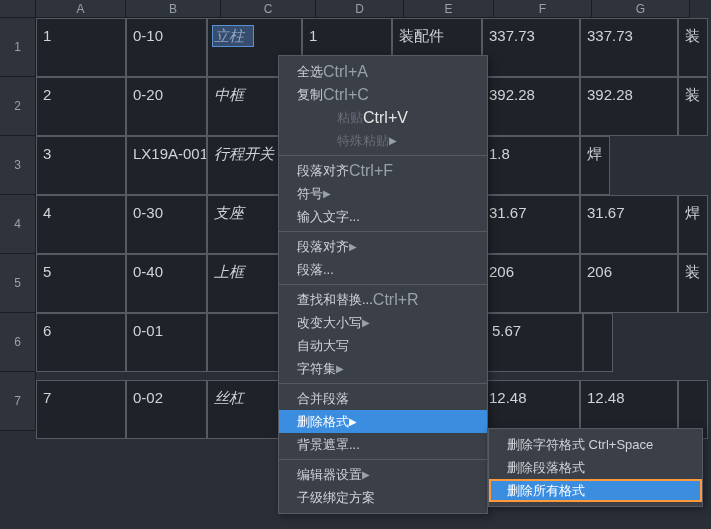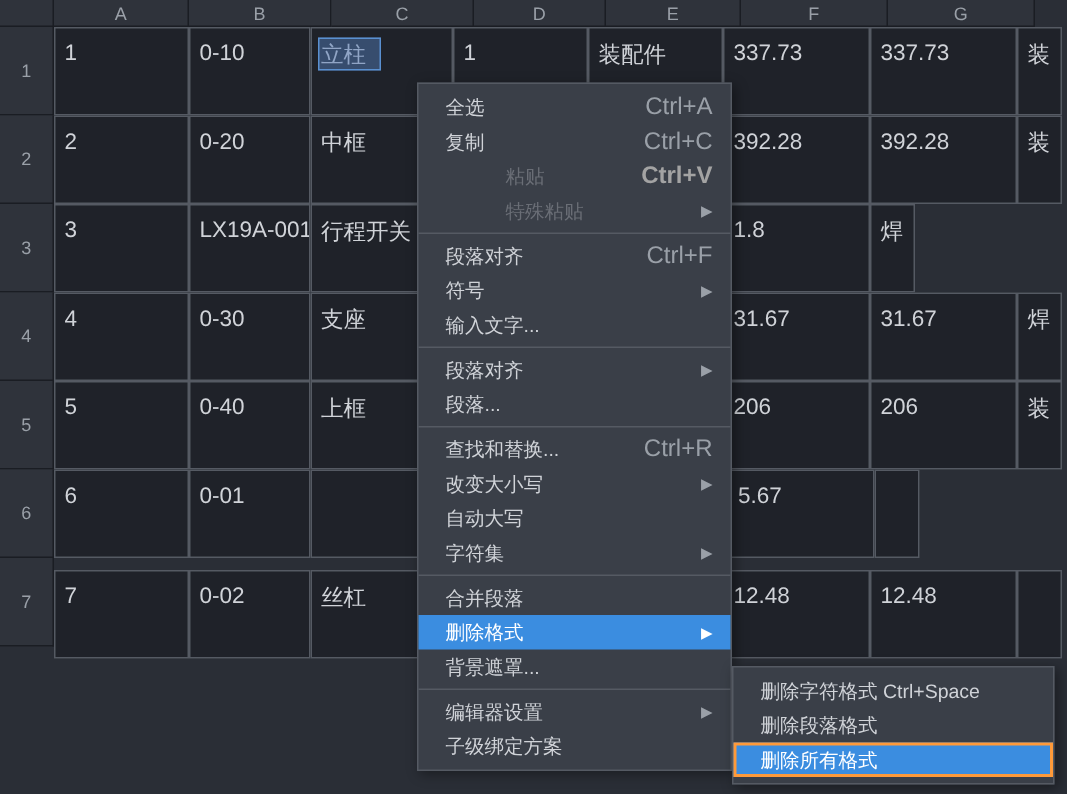--- a/index.html
+++ b/index.html
@@ -10,34 +10,34 @@
 .row-header { background: #2f333b; color: #9aa0a8; font-size: 12px; text-align: center; border-right: 1px solid #1a1d23; border-bottom: 1px solid #1a1d23; width: 36px; height: 59px; line-height: 59px; }
 .cells { position: absolute; top: 18px; left: 36px; }
 .row { display: flex; }
 .cell { background: #1f2229; color: #d0d3d8; font-size: 15px; padding: 8px 6px 0 6px; border: 1px solid #555a63; height: 59px; overflow: hidden; white-space: nowrap; }
 .cell.selected { position: relative; }
 .cell.selected .sel-box { position: absolute; top: 6px; left: 4px; width: 42px; height: 22px; background: rgba(80,120,180,0.5); border: 1px solid #5a90d0; }
 .corner { position: absolute; top: 0; left: 0; width: 36px; height: 18px; background: #2f333b; border-right: 1px solid #1a1d23; border-bottom: 1px solid #1a1d23; }
 .gap { height: 8px; background: #2a2e36; }
 
 .ctx-menu { position: absolute; background: #3a3f48; border: 1px solid #555a63; box-shadow: 2px 2px 8px rgba(0,0,0,0.4); width: 210px; padding: 4px 0; z-index: 10; }
-.ctx-item { display: flex; justify-content: space-between; align-items: center; padding: 4px 12px 4px 18px; color: #d0d3d8; font-size: 13px; cursor: default; height: 23px; }
+.ctx-item { display: flex; align-items: center; padding: 4px 12px 4px 18px; color: #d0d3d8; font-size: 13px; cursor: default; height: 23px; }
 .ctx-item.disabled { color: #6a6e76; margin-left: 40px; }
 .ctx-item.highlight { background: #3b8de0; color: #fff; }
 .ctx-item .shortcut { color: #9aa0a8; font-size: 16px; }
-.ctx-item.disabled .shortcut { color: #a3a3a3; font-weight: bold; }
+.ctx-item.disabled .shortcut { color: #e5e5e5; }
 .ctx-item .arrow { font-size: 10px; color: #9aa0a8; }
 .ctx-item.highlight .arrow { color: #fff; }
 .ctx-sep { height: 1px; background: #555a63; margin: 3px 0; border: none; }
 
 .sub-menu { position: absolute; background: #3a3f48; border: 1px solid #555a63; box-shadow: 2px 2px 8px rgba(0,0,0,0.4); width: 215px; padding: 4px 0; z-index: 11; }
 .sub-item { padding: 4px 12px 4px 18px; color: #d0d3d8; font-size: 13px; cursor: default; height: 23px; line-height: 15px; white-space: nowrap; }
 .sub-item.highlight { background: #3b8de0; color: #fff; outline: 2px solid #ff9a3a; outline-offset: -2px; }
 
-.cw-a { width: 90px; } .cw-b { width: 81px; } .cw-c { width: 95px; }
+.cw-a { width: 90px; } .cw-b { width: 81px; } .cw-c { width: 95px; font-style: italic; }
 .cw-d { width: 90px; } .cw-e { width: 90px; } .cw-f { width: 98px; }
 .cw-g { width: 98px; } .cw-h { width: 30px; }
 .hw-a { width: 90px; } .hw-b { width: 95px; } .hw-c { width: 95px; }
 .hw-d { width: 88px; } .hw-e { width: 90px; } .hw-f { width: 98px; }
 .hw-g { width: 98px; }
 </style>
 </head>
 <body>
 
 <div class="corner"></div>
@@ -201,17 +201,17 @@
   <hr class="ctx-sep">
   <div class="ctx-item">
       <span>编辑器设置</span>
       <span class="arrow">▶</span>
     </div>
   <div class="ctx-item">
       <span>子级绑定方案</span>
     </div>
 </div>
 
-<div class="sub-menu" style="top:444px; left:488px;">
+<div class="sub-menu" style="top:428px; left:488px;">
   <div class="sub-item">删除字符格式 Ctrl+Space</div>
   <div class="sub-item">删除段落格式</div>
   <div class="sub-item highlight">删除所有格式</div>
 </div>
 
 </body></html>

